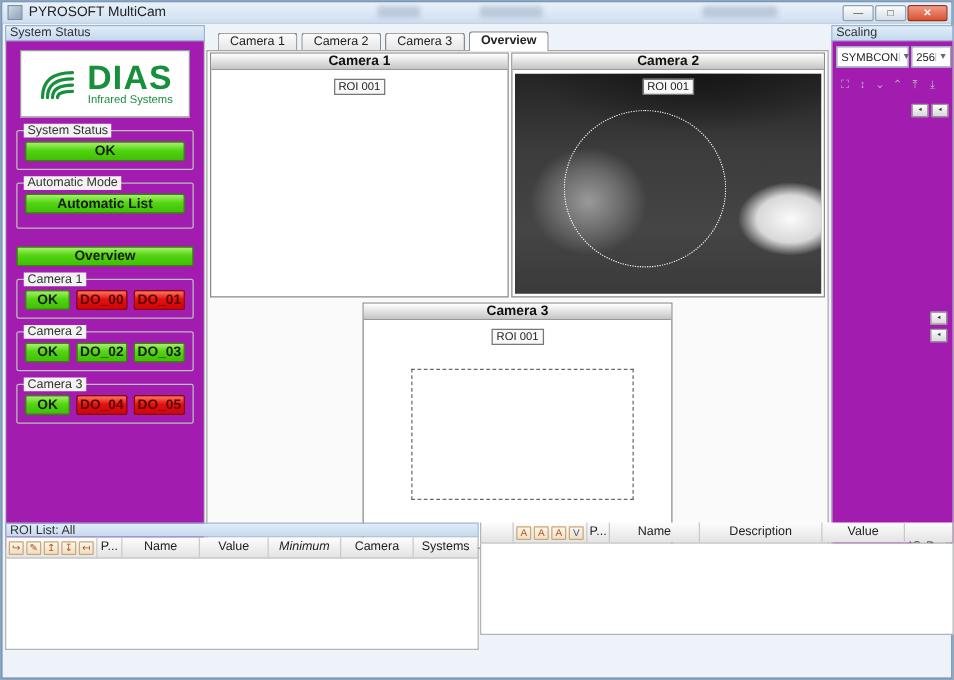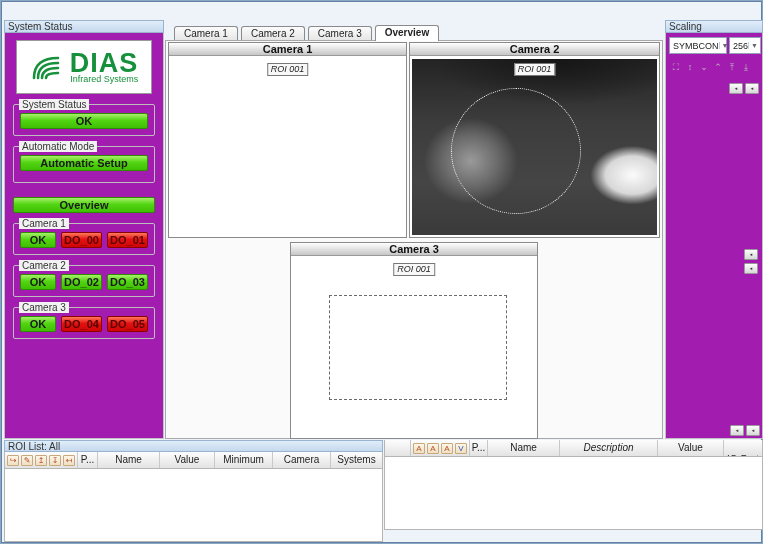--- a/index.html
+++ b/index.html
@@ -58,21 +58,21 @@
     background:linear-gradient(#fcfcfc,#e6e6e6); border:1px solid #8a8a8a;
     border-bottom:none; border-radius:3px 3px 0 0; margin-right:3px; }
   .tab.active { background:#fff; font-weight:bold; height:16px; margin-top:-1px; }
   .canvas { position:absolute; left:163px; top:38px; width:498px; height:399px;
     background:#fafafa; border:1px solid #a8a8a8; }
 
   .camview { position:absolute; border:1px solid #8a8a8a; background:#fff; }
   .camview .cam-header { height:13px; background:linear-gradient(#ffffff,#c6c6c6);
     border-bottom:1px solid #999; text-align:center; font-size:11px; font-weight:bold;
     line-height:12px; color:#111; }
-  .cam-img { position:absolute; left:2px; right:2px; top:16px; bottom:2px;font-style:italic; }
+  .cam-img { position:absolute; left:2px; right:2px; top:16px; bottom:2px; }
   .roi-tag { position:absolute; top:4px; left:50%; transform:translateX(-50%);
     background:#f8f8f8; border:1px solid #777; font-size:9px; padding:0 3px;
     color:#222; line-height:11px; white-space:nowrap; }
   .roi-rect { position:absolute; border:1px dashed rgba(255,255,255,.95); }
   .roi-rect.dark { border-color:rgba(90,90,90,.9); }
   .roi-circle { position:absolute; border:1px dotted rgba(255,255,255,.95); border-radius:50%; }
 
   #cam1 { left:166px; top:40px; width:239px; height:196px; }
   #cam1 .cam-img { background:
     radial-gradient(ellipse 45px 60px at 100% 48%, #fff2b0 0%, #ffc families 0, #ffb020 45%, rgba(160,0,200,0) 72%),
@@ -109,21 +109,21 @@
     text-align:center; }
   .mini-btn { width:14px; height:11px; background:linear-gradient(#fdfdfd,#d8d8d8);
     border:1px solid #9a9a9a; border-radius:1px; font-size:5px; line-height:9px;
     text-align:center; color:#333; }
   .mini-pair { display:flex; gap:2px; justify-content:flex-end; margin-top:10px; }
   .mini-stack { position:absolute; right:4px; top:216px; display:flex;
     flex-direction:column; gap:3px; }
   .mini-bottom { position:absolute; right:2px; bottom:2px; display:flex; gap:2px; }
 
   
-  .listpanel { position:absolute; top:438px; height:103px; }
+  .listpanel { position:absolute; top:416px; height:103px; }
   #roi-list { left:2px; width:379px; }
   #voi-list { left:382px; width:379px; }
   .listpanel .panel-header { height:12px; line-height:11px; }
   .list-colhead { display:flex; height:17px; background:linear-gradient(#fdfdfd,#e3e3e3);
     border:1px solid #b5b5b5; border-top:none; align-items:stretch; }
   .col { font-size:10px; color:#222; text-align:center; line-height:16px;
     border-right:1px solid #c9c9c9; overflow:hidden; white-space:nowrap; }
   .tools-cell { display:flex; align-items:center; gap:2px; padding:0 2px;
     border-right:1px solid #c9c9c9; }
   .tool-ico { width:12px; height:11px; font-size:8px; line-height:10px; text-align:center;
@@ -131,20 +131,33 @@
     border-radius:1px; color:#b5502a; }
   .tool-ico.blue { color:#2b4fb0; }
   .list-body { height:73px; background:#fff; border:1px solid #b5b5b5; border-top:none; }
   .voi-indent { width:26px; border-right:1px solid #c9c9c9; }
 </style>
 </head>
 <body>
 
 <div class="window">
 
+  <div class="titlebar">
+    <div class="tb-blur" style="left:300px; width:34px;"></div>
+    <div class="tb-blur" style="left:382px; width:50px;"></div>
+    <div class="tb-blur" style="left:560px; width:60px;"></div>
+    <div class="tb-blur" style="left:935px; width:0;"></div>
+    <div class="app-icon"></div>
+    <span class="title-text">PYROSOFT MultiCam</span>
+    <div class="winbtns">
+      <div class="winbtn">—</div>
+      <div class="winbtn">□</div>
+      <div class="winbtn close">✕</div>
+    </div>
+  </div>
 
   <div class="sidebar">
     <div class="panel-header">System Status</div>
     <div class="panel-body">
       <div class="logo-box">
         <svg width="34" height="34" viewBox="0 0 34 34">
           <g fill="none" stroke="#17903c" stroke-width="2.6" stroke-linecap="round">
             <path d="M4 28 Q4 8 28 8"></path>
             <path d="M8 28 Q8 13 28 13"></path>
             <path d="M12 28 Q12 18 28 18"></path>
@@ -157,21 +170,21 @@
         </div>
       </div>
 
       <div class="groupbox">
         <span class="gb-label">System Status</span>
         <div class="btn green">OK</div>
       </div>
 
       <div class="groupbox">
         <span class="gb-label">Automatic Mode</span>
-        <div class="btn green" style="margin-bottom:5px;">Automatic Setup</div>
+        <div class="btn green" style="margin-bottom:5px;">Automatic List</div>
       </div>
 
       <div class="overview-wrap">
         <div class="btn green">Overview</div>
       </div>
 
       <div class="groupbox">
         <span class="gb-label">Camera 1</span>
         <div class="btn-row">
           <div class="btn green ok">OK</div>
@@ -274,38 +287,38 @@
       <div class="tools-cell">
         <span class="tool-ico">↪</span>
         <span class="tool-ico">✎</span>
         <span class="tool-ico">↥</span>
         <span class="tool-ico">↧</span>
         <span class="tool-ico">↤</span>
       </div>
       <div class="col" style="width:20px;">P...</div>
       <div class="col" style="width:62px;">Name</div>
       <div class="col" style="width:55px;">Value</div>
-      <div class="col" style="width:58px;">Minimum</div>
+      <div class="col" style="width:58px;font-style:italic;">Minimum</div>
       <div class="col" style="width:58px;">Camera</div>
       <div class="col" style="flex:1; border-right:none;">Systems</div>
     </div>
     <div class="list-body"></div>
   </div>
 
   <div class="listpanel" id="voi-list">
     <div class="list-colhead">
       <div class="voi-indent"></div>
       <div class="tools-cell">
         <span class="tool-ico">A</span>
         <span class="tool-ico">A</span>
         <span class="tool-ico">A</span>
         <span class="tool-ico blue">V</span>
       </div>
       <div class="col" style="width:18px;">P...</div>
       <div class="col" style="width:72px;">Name</div>
-      <div class="col" style="width:98px;font-style:italic;">Description</div>
+      <div class="col" style="width:98px;">Description</div>
       <div class="col" style="width:66px;">Value</div>
       <div class="col" style="flex:1; border-right:none;margin-top:12px;">IO-Port</div>
     </div>
     <div class="list-body"></div>
   </div>
 
 </div>
 
 </body></html>

